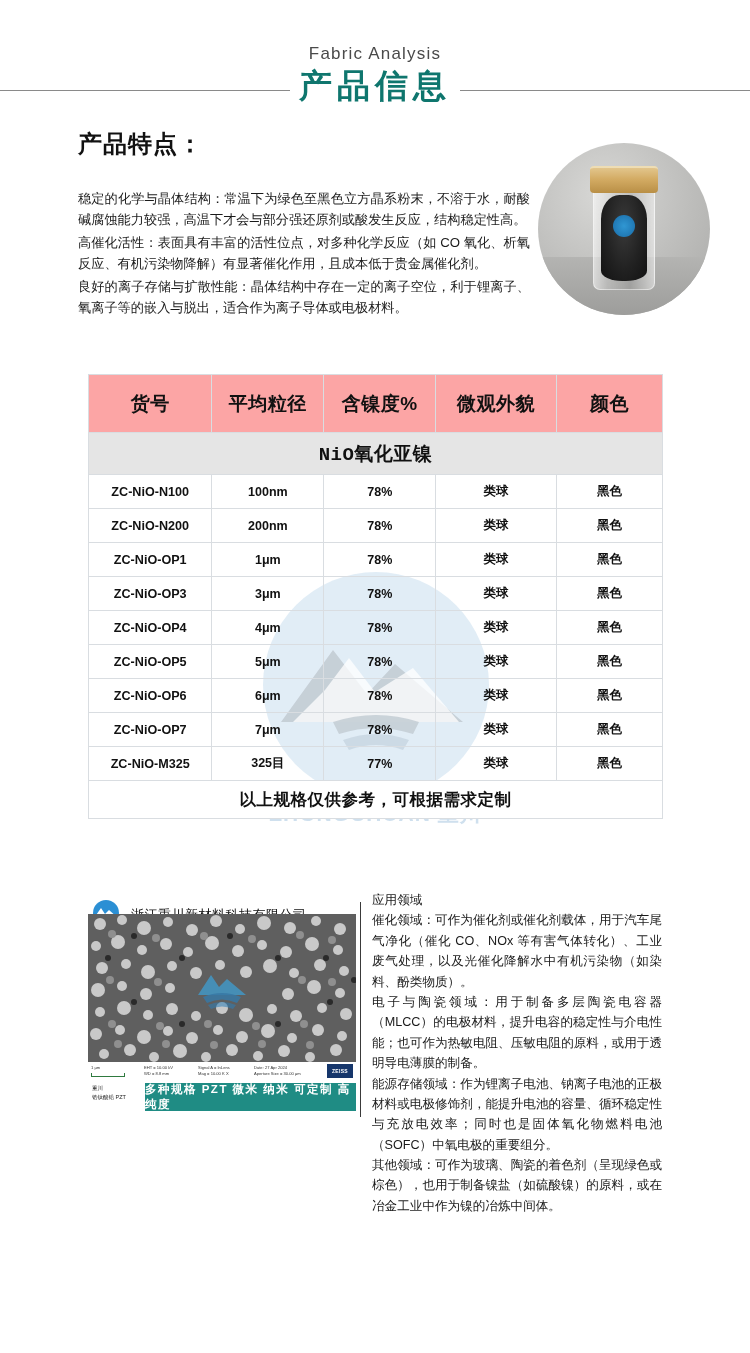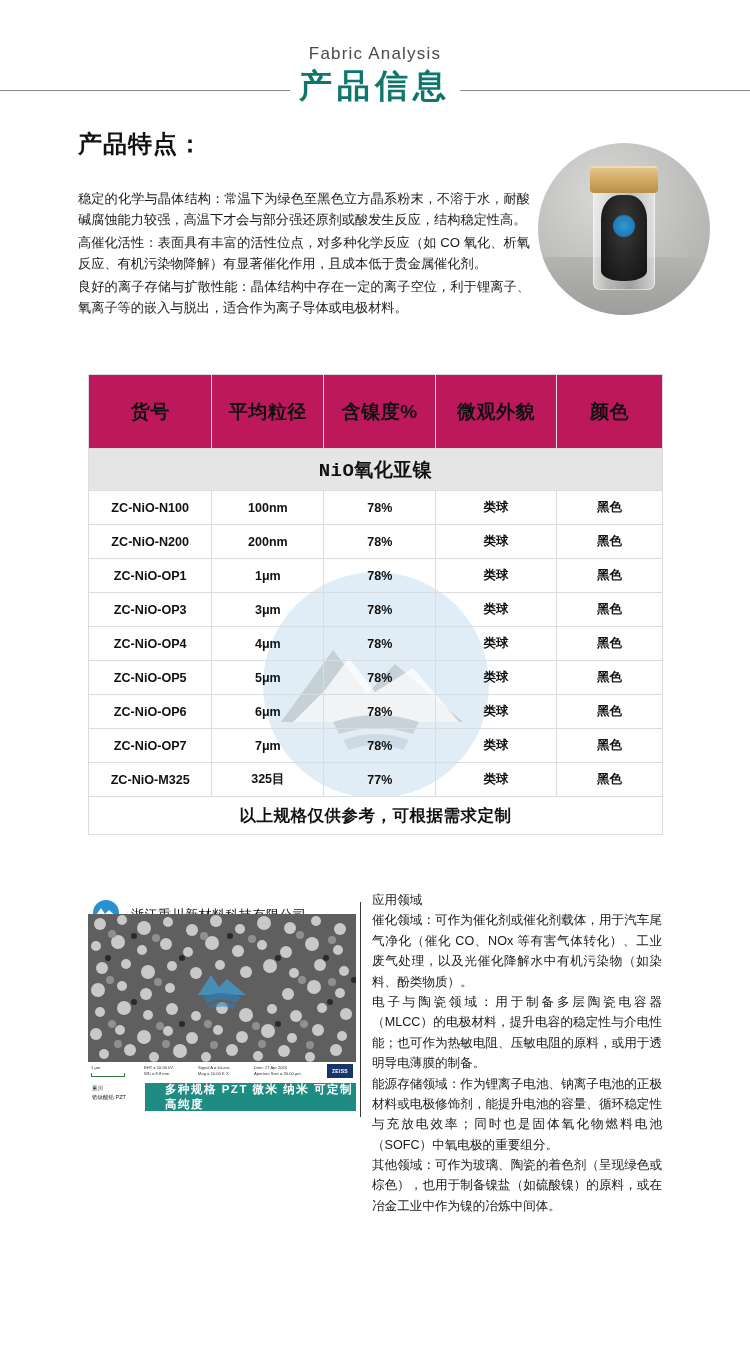--- a/index.html
+++ b/index.html
@@ -82,21 +82,21 @@
   }
 
   
   .table-wrap { position: absolute; top: 374px; left: 88px; width: 575px; }
   table.spec { width: 100%; border-collapse: collapse; position: relative; z-index: 2; }
   table.spec th, table.spec td {
     border: 1px solid #d9dde1; text-align: center;
     font-size: 12.5px; color: #111;
   }
   table.spec th {
-    background: #be185d; height: 74px;
+    background: #fca5a5; height: 58px;
     font-size: 19px; font-weight: bold; letter-spacing: .5px;
   }
   table.spec td { height: 34px; font-weight: bold; }
   table.spec td.model { font-size: 12.6px; }
   table.spec tr.group td {
     height: 42px; font-size: 19px; font-weight: bold;
     background: #e5e5e5; letter-spacing: .5px; font-family: Liberation Mono, monospace;
   }
   table.spec tr.note td {
     height: 38px; font-size: 16.5px; font-weight: bold;
@@ -159,21 +159,21 @@
   .sem-foot {
     position: absolute; left: 88px; top: 202px; width: 268px; height: 32px;
     background: #ffffff;
   }
   .sem-foot .lbl {
     position: absolute; left: 4px; top: 2px; font-size: 5.5px; color: #222; line-height: 1.7;
   }
   .sem-foot .teal {
     position: absolute; left: 57px; top: 1px; width: 211px; height: 28px;
     background: #1f8c84; color: #fff; font-size: 11.5px; font-weight: bold;
-    display: flex; align-items: center; justify-content: center; letter-spacing: 1.5px; padding-left: 20px;
+    display: flex; align-items: center; justify-content: center; letter-spacing: 1.5px;
   }
 
   .divider {
     position: absolute; left: 360px; top: 22px; width: 1px; height: 215px;
     background: #3a3a3a;
   }
 
   .apps { position: absolute; left: 372px; top: 10px; width: 290px; }
   .apps-title { font-size: 12.6px; line-height: 1.62; color: #1a1a1a; }
   .apps-p {

